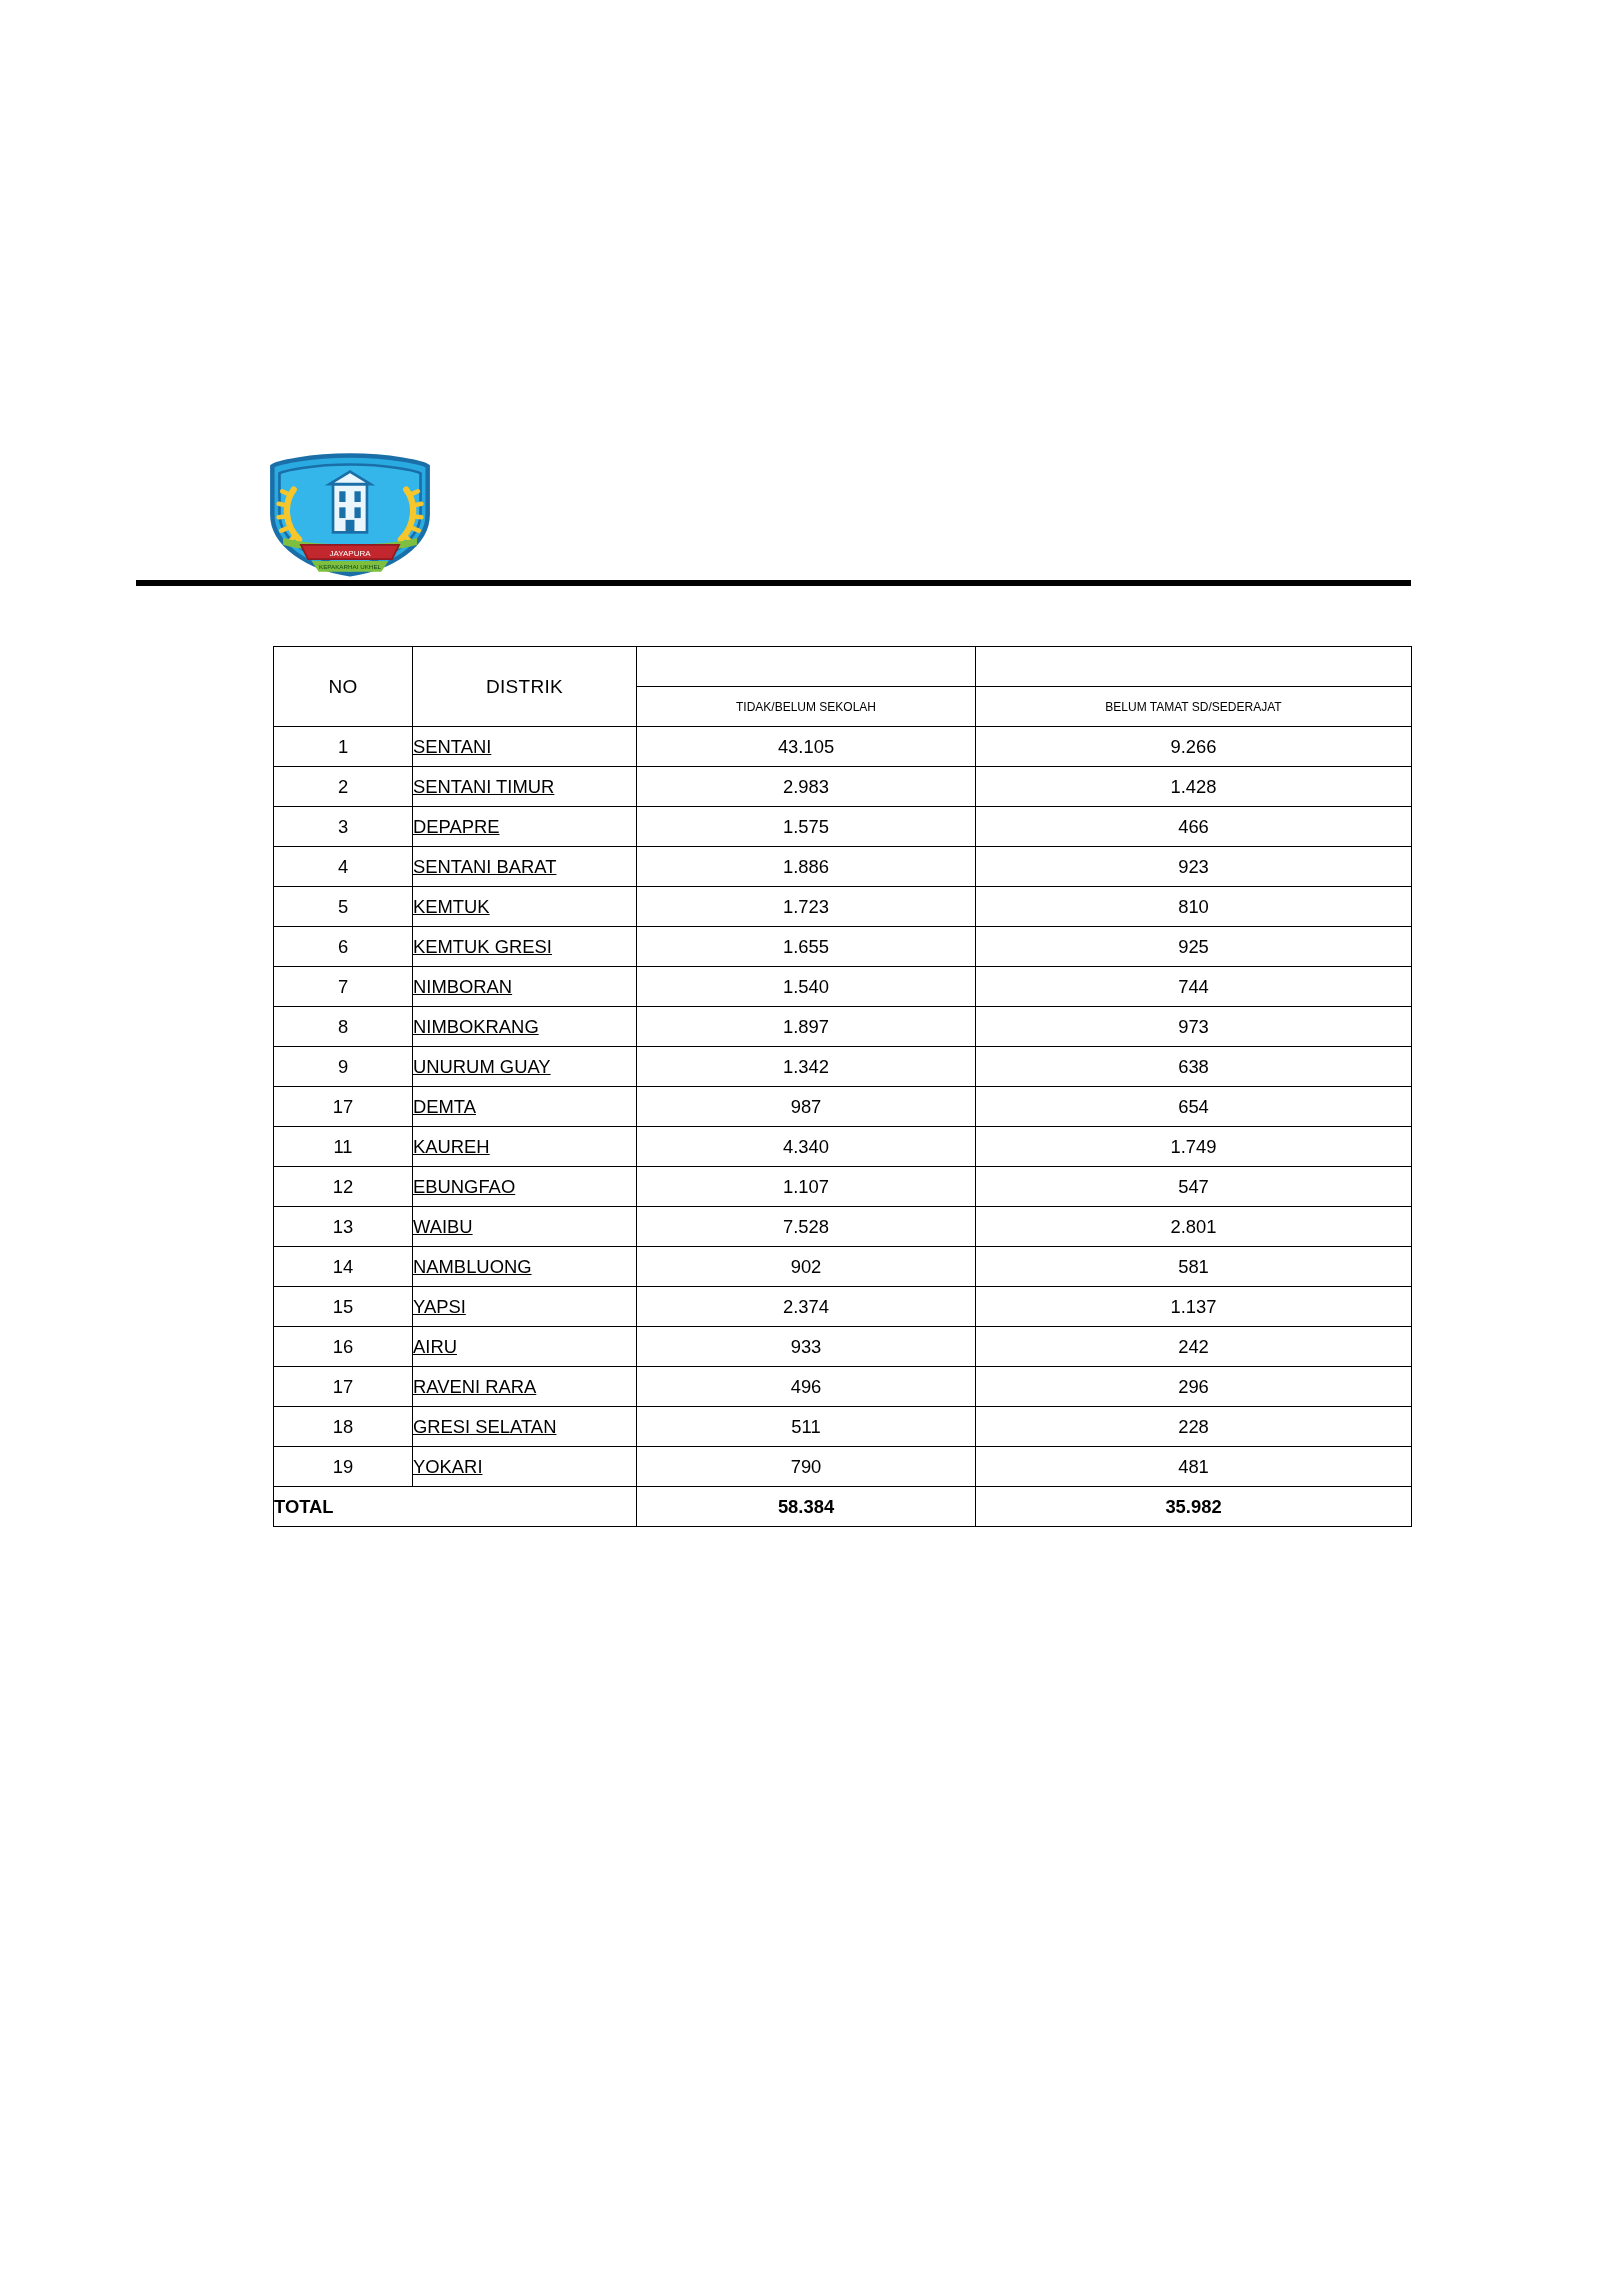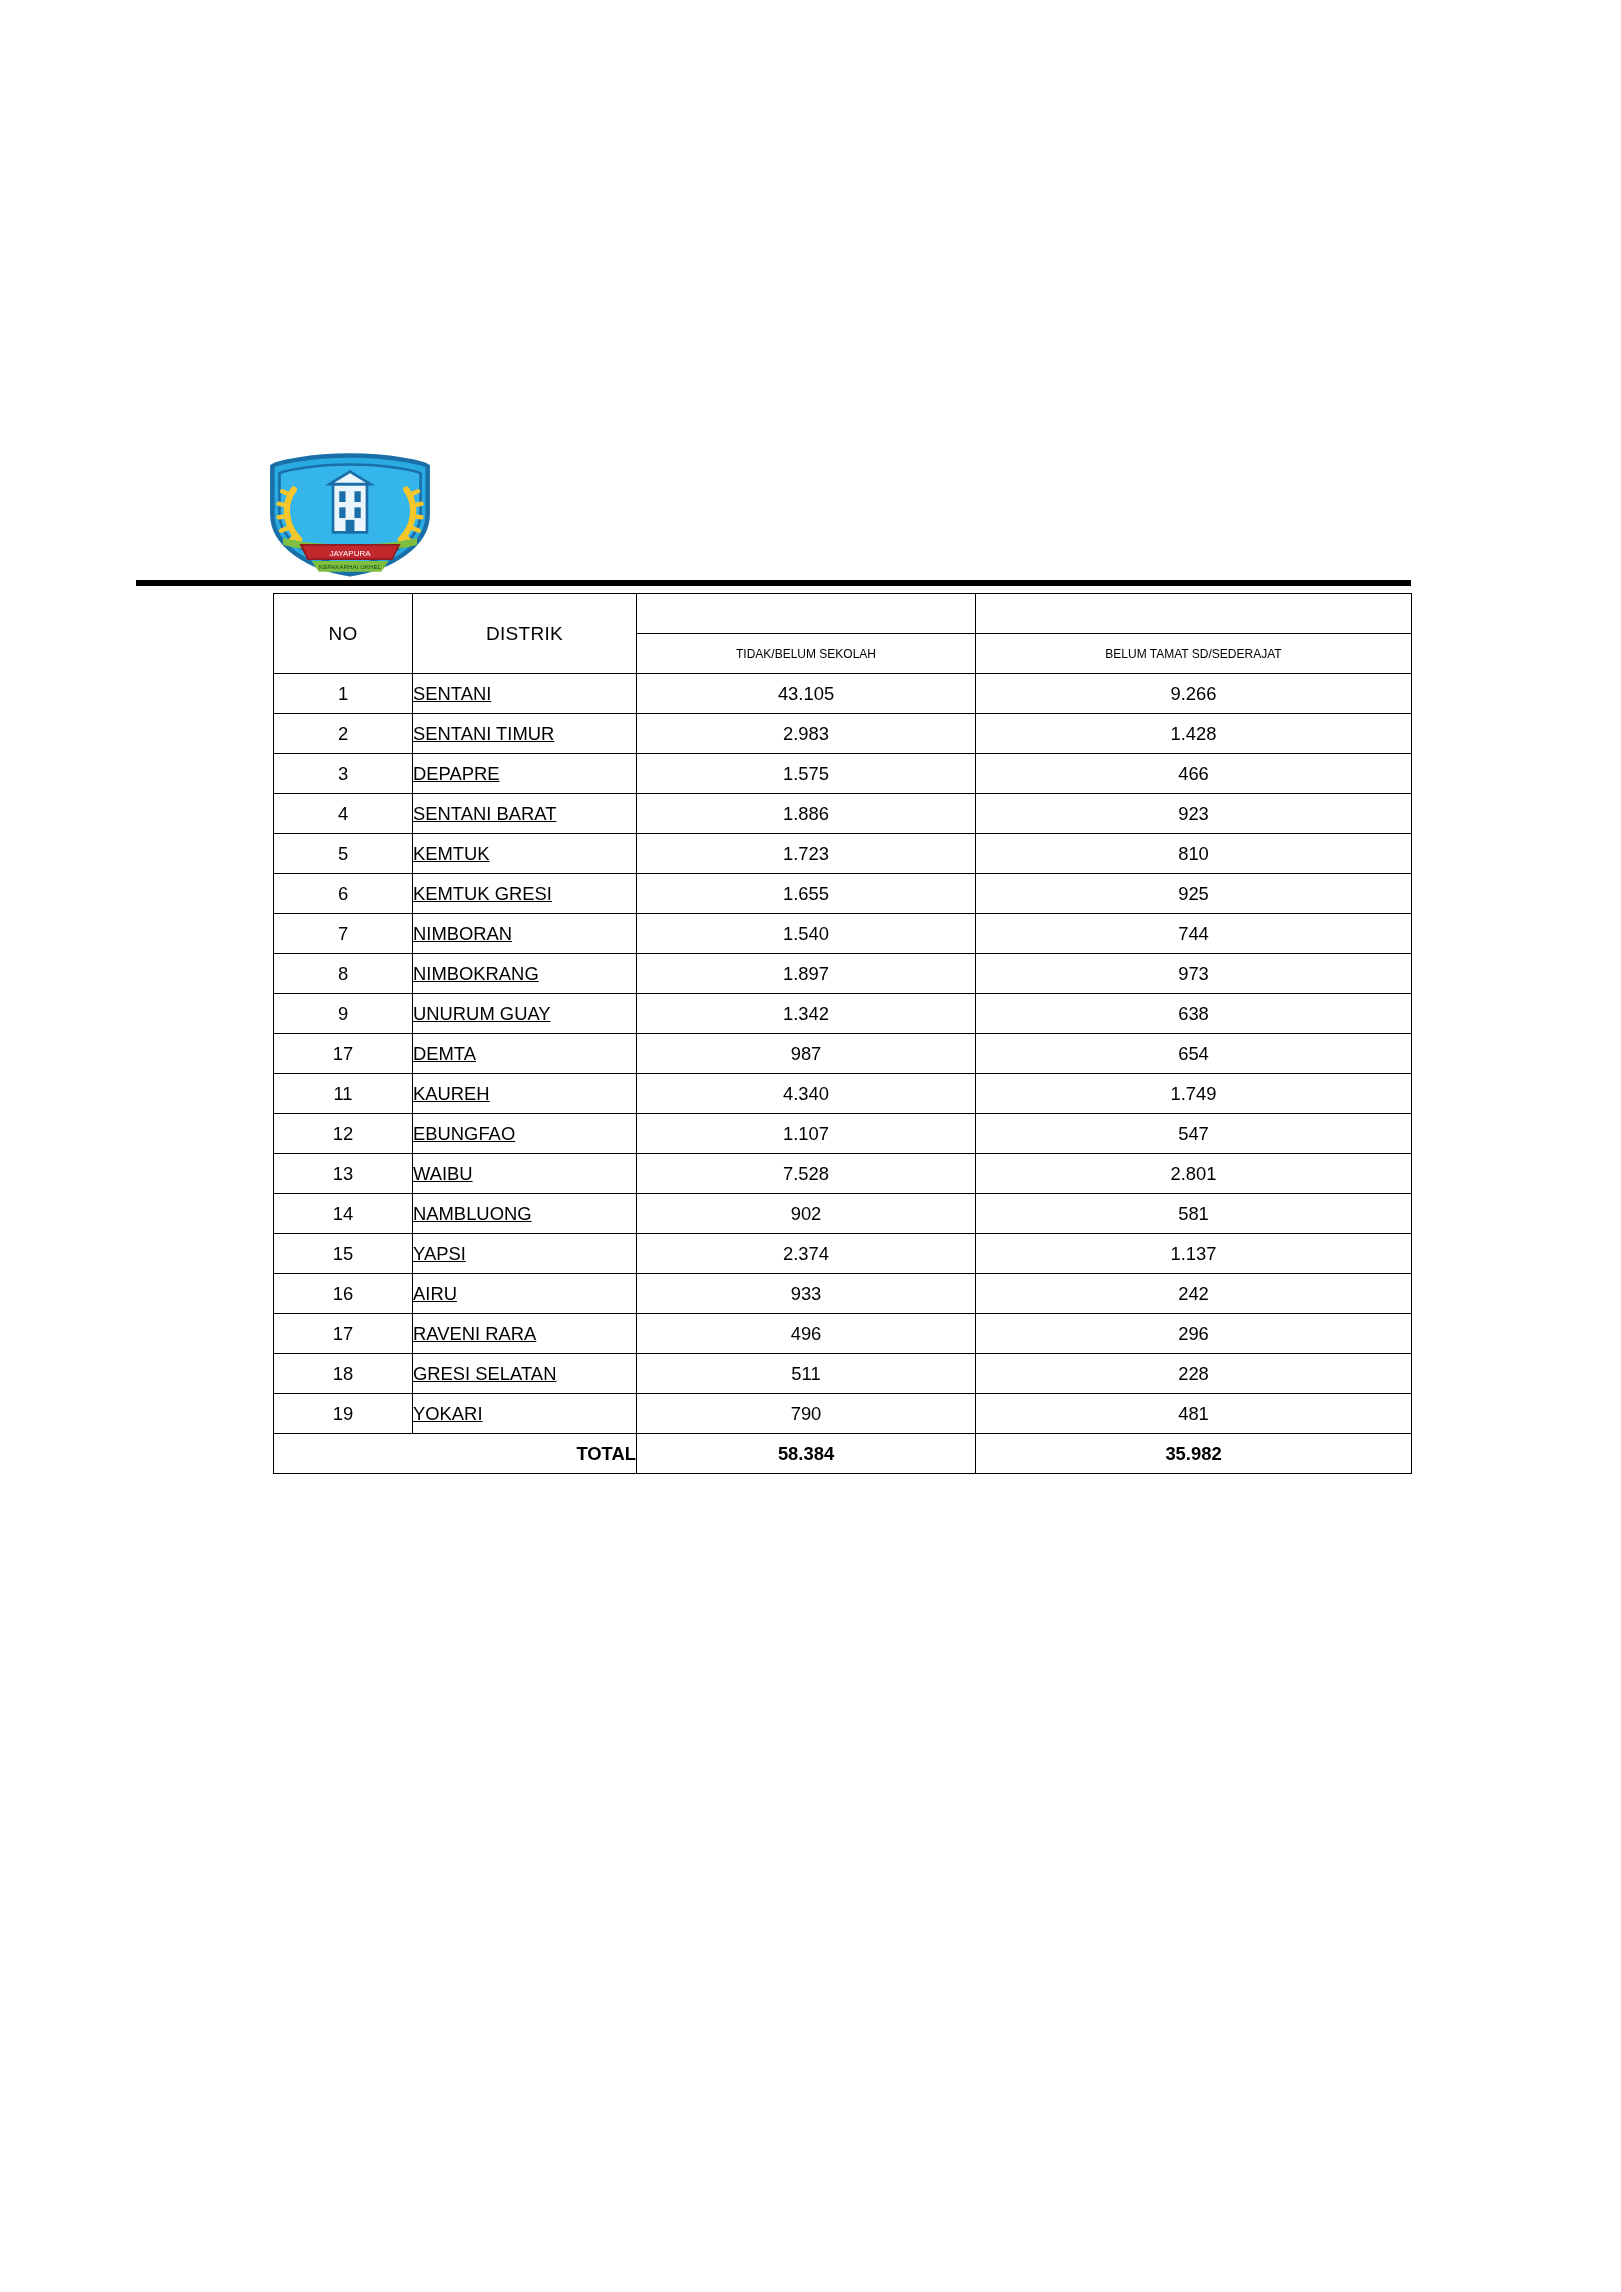--- a/index.html
+++ b/index.html
@@ -39,21 +39,21 @@
     top: 580px;
     width: 1275px;
     height: 6.3px;
     background: #000000;
   }
 
   
   .table-wrap {
     position: absolute;
     left: 273px;
-    top: 593px;
+    top: 646px;
     width: 1137px;
   }
 
   table.data {
     border-collapse: collapse;
     table-layout: fixed;
     width: 1137px;
     font-size: 18.4px;
   }
 
@@ -98,21 +98,21 @@
 
   td.no   { text-align: center; }
   td.dist { text-align: left; padding-left: 7.2px; white-space: nowrap; text-decoration: underline; }
   td.val  { text-align: center; }
 
   tr.total td {
     font-weight: bold;
     text-align: center;
   }
   tr.total td.total-label {
-    text-align: right;
+    text-align: left;
   }
 </style>
 </head>
 <body>
 
 <div class="page">
 
   <div class="logo-wrap">
     <svg class="logo-svg" width="188" height="125" viewBox="0 0 210 140">
 

